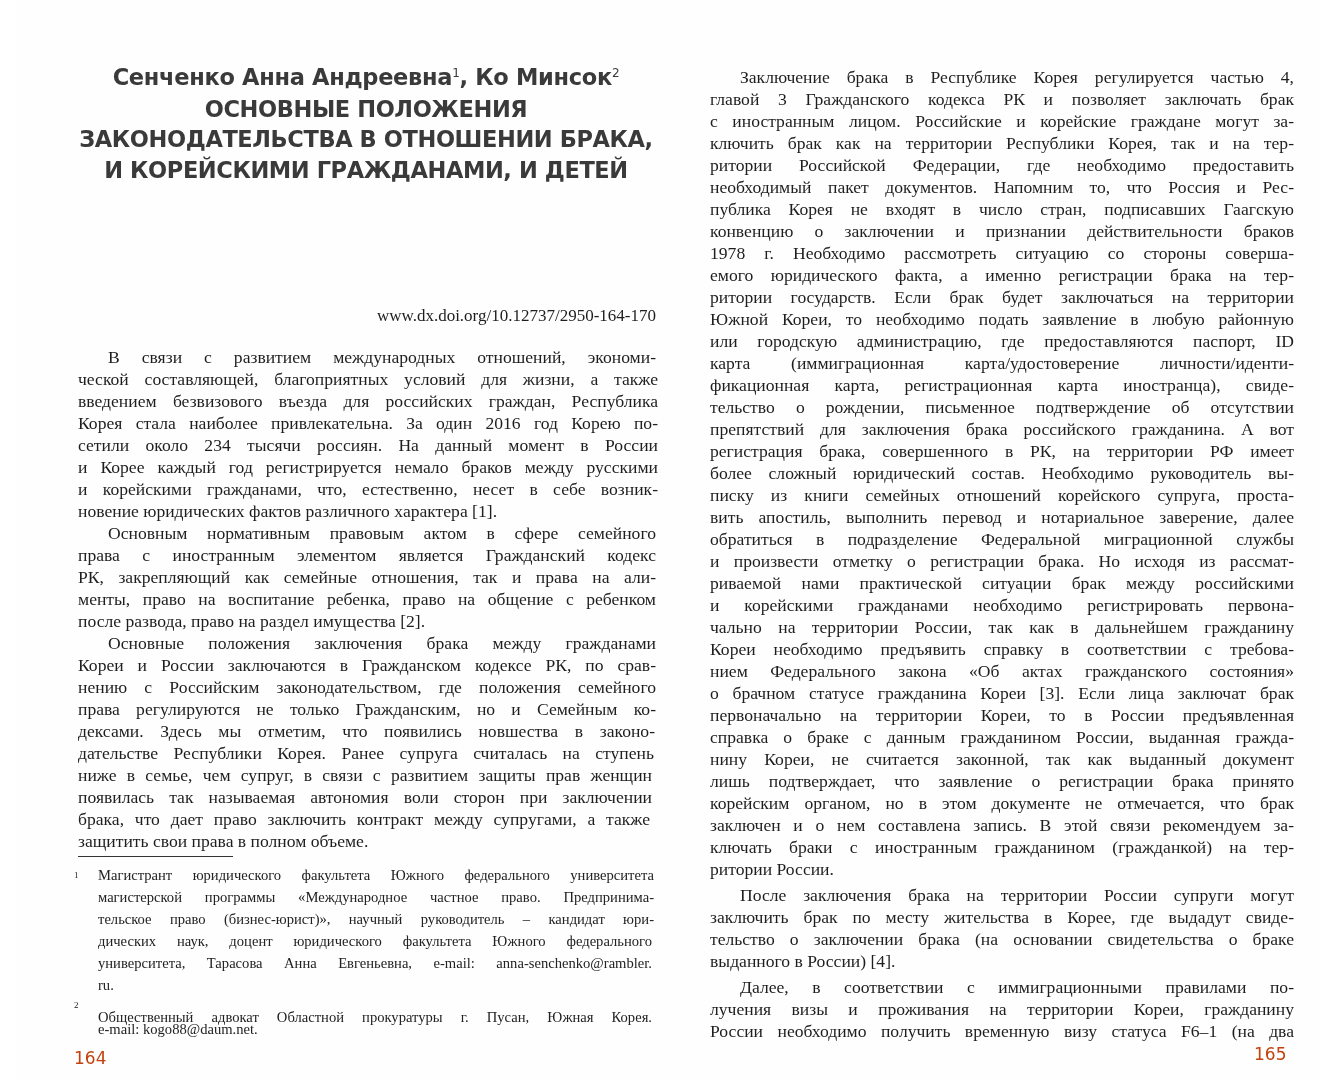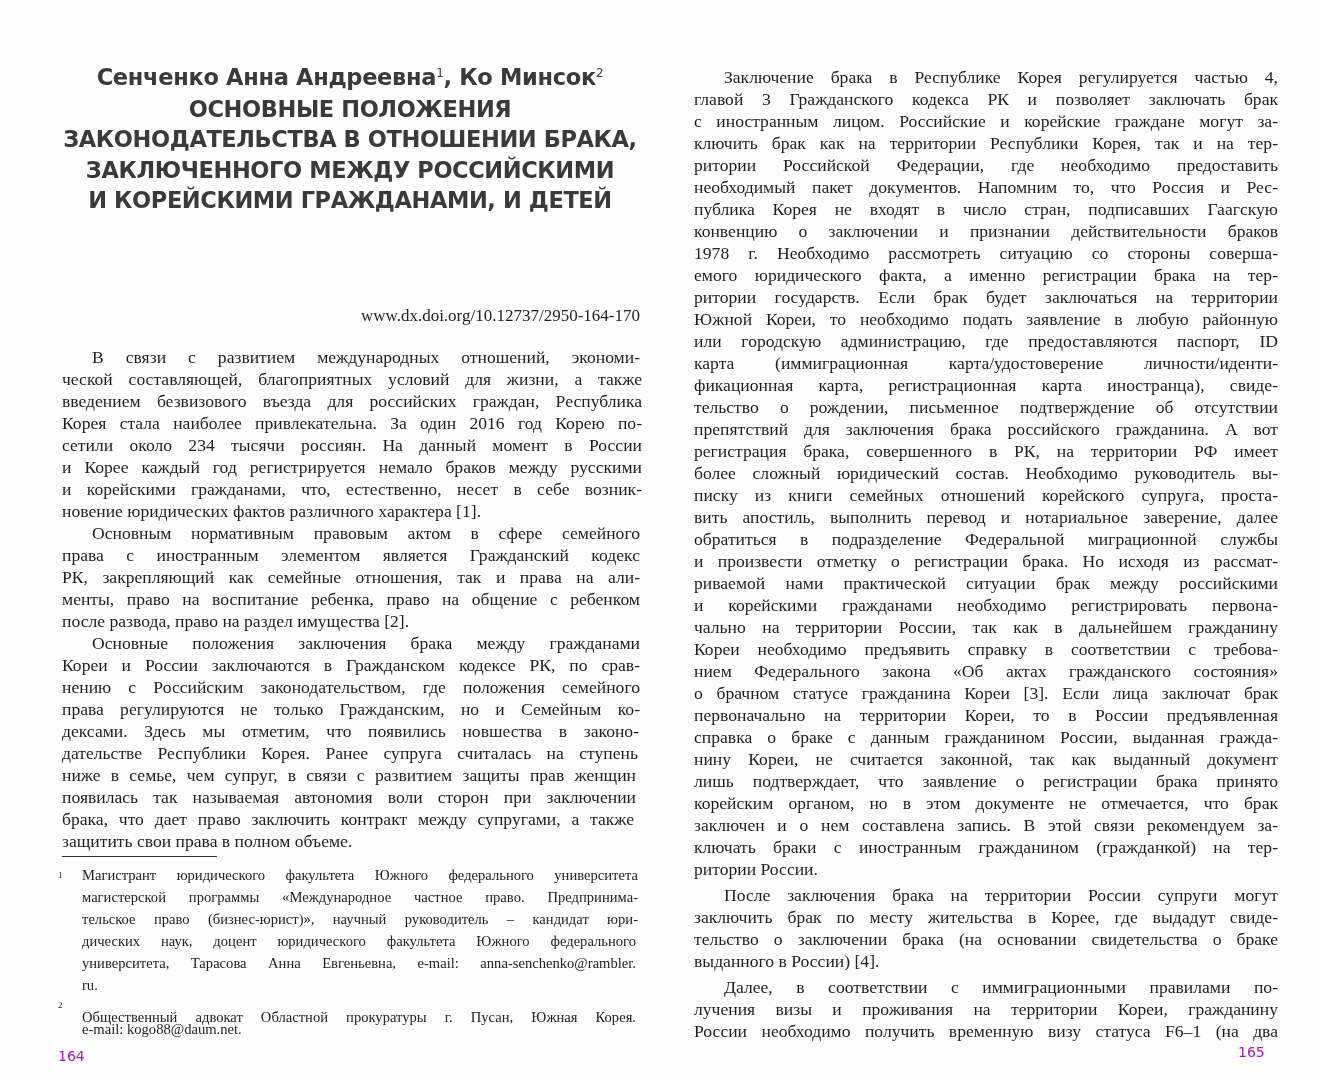--- a/index.html
+++ b/index.html
@@ -1,20 +1,20 @@
 <!DOCTYPE html>
 <html><head>
 <meta charset="utf-8">
 <style>
   html, body { margin: 0; padding: 0; }
   body {
     width: 1321px; height: 1080px; background: #ffffff; overflow: hidden;
     position: relative; color: #1e1e1e;
   }
-  .spread { position: absolute; inset: 0; background: #fefefe; }
+  .spread { position: absolute; inset: 0; background: #fefefe; margin-left: 16px; }
   .page { position: absolute; top: 0; height: 1080px; }
   .page-left { left: 0; width: 660px; }
   .page-right { left: 660px; width: 661px; }
   .author {
     position: absolute; left: 60px; width: 580px; top: 64px; text-align: center;
     font-family: "DejaVu Sans", sans-serif; font-weight: bold; font-size: 22.5px;
     color: #3a3a3a; letter-spacing: -0.3px;
   }
   .author sup { font-size: 12px; font-weight: normal; }
   .title {
@@ -45,38 +45,37 @@
   }
   .fn-num {
     position: absolute; font-family: "Liberation Serif", serif; font-size: 9px; color: #222;
   }
   .fnline {
     position: absolute; white-space: nowrap; text-align: justify; text-align-last: justify;
     height: 18px; line-height: 18px;
   }
   .fnline.last { text-align-last: left; }
   .pagenum {
-    position: absolute; font-family: "DejaVu Sans", sans-serif; font-size: 14px; color: #a21caf;
+    position: absolute; font-family: "DejaVu Sans", sans-serif; font-size: 17px; color: #c2410c;
   }
   .dot { position: absolute; width: 3px; height: 3px; border-radius: 50%; background: #777; }
 </style>
 </head>
 <body>
 
 <div class="spread">
 
   <div class="page page-left">
     <div class="author">
       <span>Сенченко Анна Андреевна</span><sup>1</sup><span>, </span><span>Ко Минсок</span><sup>2</sup>
     </div>
 
     <div class="title">
       <div>ОСНОВНЫЕ ПОЛОЖЕНИЯ</div>
       <div>ЗАКОНОДАТЕЛЬСТВА В ОТНОШЕНИИ БРАКА,</div>
-      <div>ЗАКЛЮЧЕННОГО МЕЖДУ РОССИЙСКИМИ</div>
       <div>И КОРЕЙСКИМИ ГРАЖДАНАМИ, И ДЕТЕЙ</div>
     </div>
 
     <div class="doi">www.dx.doi.org/10.12737/2950-164-170</div>
 
     <div class="body-text" style="left:62px; top:0; width:580px;">
       <div class="line indent" style="top:346px;width:578px">В связи с развитием международных отношений, экономи-</div>
       <div class="line" style="top:368px;width:580px">ческой составляющей, благоприятных условий для жизни, а также</div>
       <div class="line" style="top:390px;width:580px">введением безвизового въезда для российских граждан, Республика</div>
       <div class="line" style="top:412px;width:580px">Корея стала наиболее привлекательна. За один 2016 год Корею по-</div>

